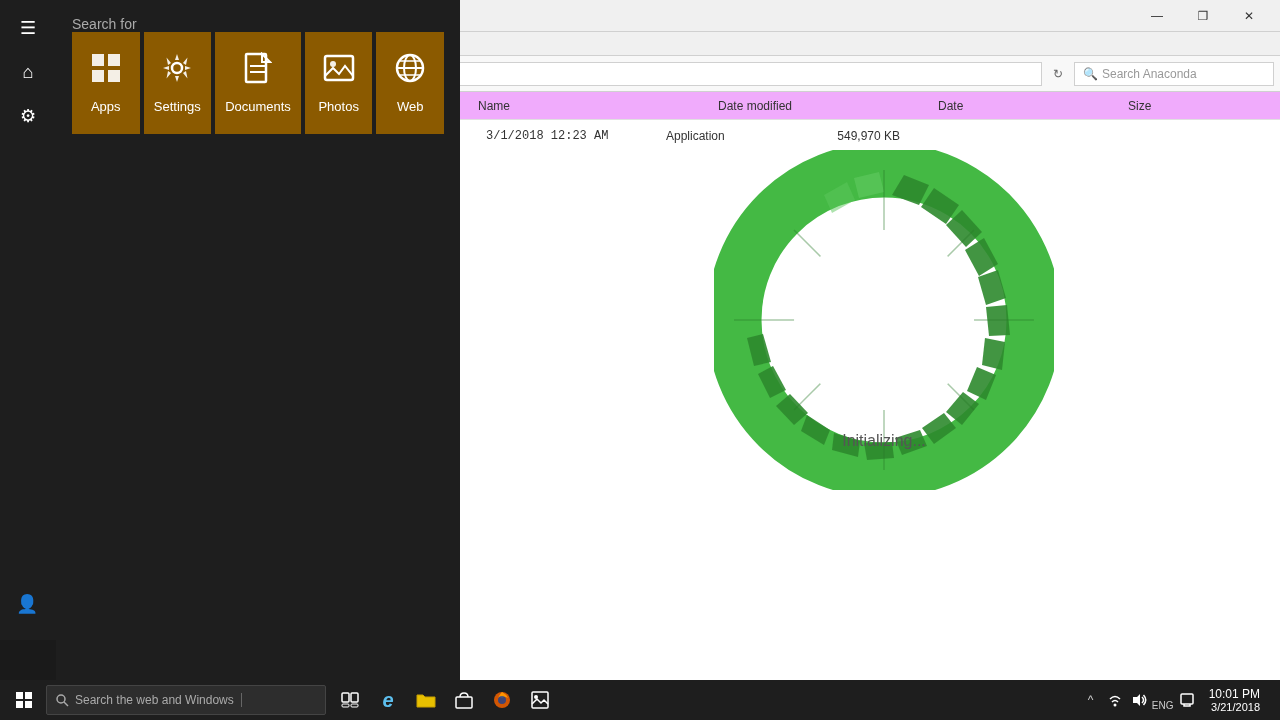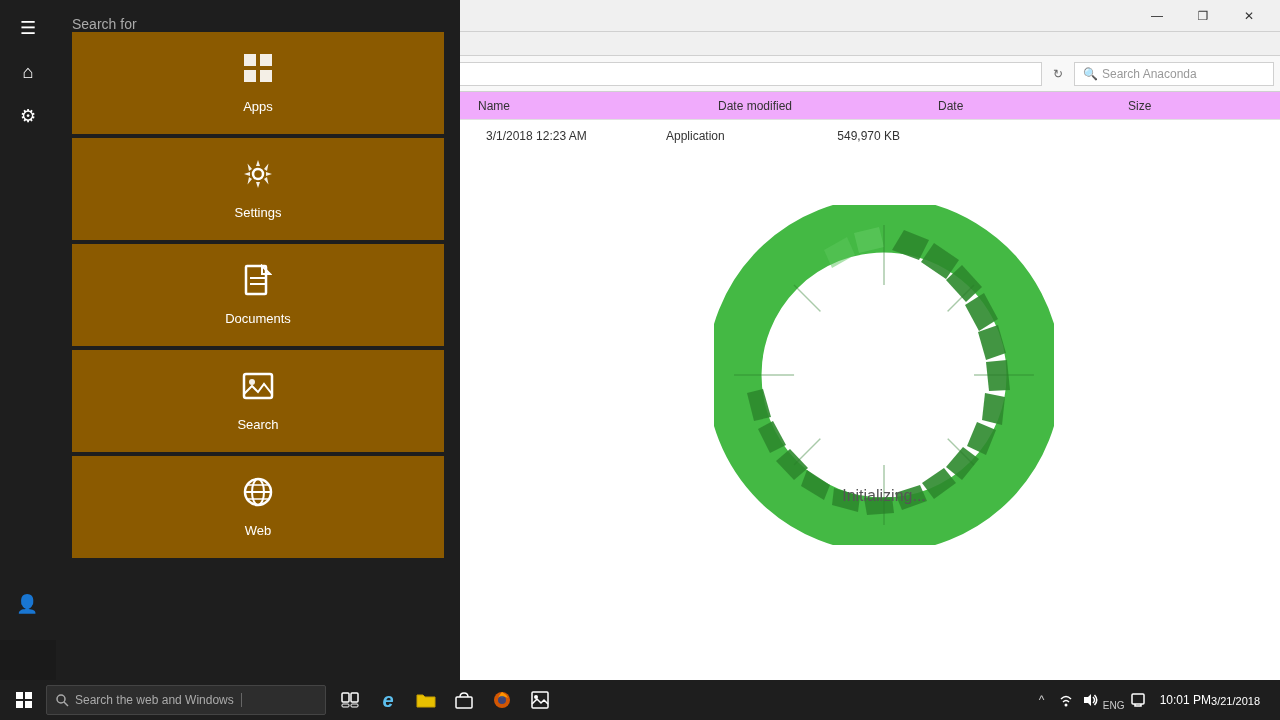--- a/index.html
+++ b/index.html
@@ -122,21 +122,21 @@
     .file-cell.size { width: 100px; }
 
     
     .anaconda-area {
       position: absolute;
       top: 150px;
       left: 460px;
       right: 0;
       bottom: 80px;
       display: flex;
-      align-items: center;
+      align-items: flex-start;
       justify-content: center;
       margin-left: 28px;
     }
 
     
     .anaconda-spinner {
       position: relative;
       width: 340px;
       height: 340px;
     }
@@ -195,21 +195,21 @@
       bottom: 0;
       background: #1e1e1e;
       padding: 16px;
     }
     .search-for-label {
       font-size: 14px;
       color: #aaa;
     }
     .search-grid {
       display: grid;
-      grid-template-columns: repeat(1, 1fr);
+      grid-template-columns: repeat(5, 1fr);
       gap: 4px;
       margin-bottom: 24px;
     }
     .search-tile {
       background: #8b5a00;
       display: flex;
       flex-direction: column;
       align-items: center;
       justify-content: center;
       padding: 20px 10px;
@@ -288,20 +288,21 @@
     }
     .tray-icon {
       width: 20px; height: 20px;
       display: flex; align-items: center; justify-content: center;
       font-size: 12px;
       color: #ccc;
       cursor: pointer;
     }
     .taskbar-clock {
       display: flex;
+      flex-direction: column;
       align-items: flex-end;
       font-size: 11px;
       color: #fff;
       padding: 0 8px;
       cursor: pointer;
     }
     .taskbar-time { font-size: 12px; }
     .taskbar-date { font-size: 11px; }
 
     
@@ -374,21 +375,21 @@
 
   <div style="height:28px; background:#f0abfc; display:flex; align-items:center; border-bottom:1px solid #e0e0e0; padding-left:470px;gap:40px;">
     <div class="col-header" style="width:200px;">Name</div>
     <div class="col-header" style="width:180px;">Date modified</div>
     <div class="col-header" style="width:150px;">Date</div>
     <div class="col-header" style="width:100px;">Size</div>
   </div>
 
   <div style="padding-left:470px; padding-top:4px;">
     <div class="file-row">
-      <div class="file-cell date" style="width:180px;">3/1/2018 12:23 AM</div>
+      <div class="file-cell date" style="width:180px;font-family:Liberation Mono, monospace;">3/1/2018 12:23 AM</div>
       <div class="file-cell type" style="width:150px;">Application</div>
       <div class="file-cell size" style="width:100px; text-align:right;">549,970 KB</div>
     </div>
   </div>
 
   <div class="anaconda-area">
     <div class="anaconda-spinner">
       
       <svg width="340" height="340" viewBox="0 0 340 340">
 
@@ -487,21 +488,21 @@
         <div class="search-tile-label">Documents</div>
       </div>
       <div class="search-tile">
         <div class="search-tile-icon">
           <svg width="32" height="32" viewBox="0 0 32 32">
               <rect x="2" y="4" width="28" height="24" rx="2" fill="none" stroke="white" stroke-width="2.5"></rect>
               <circle cx="10" cy="12" r="3" fill="white" opacity="0.9"></circle>
               <path d="M2 24 L10 16 L16 22 L22 14 L30 24" fill="none" stroke="white" stroke-width="2"></path>
             </svg>
         </div>
-        <div class="search-tile-label">Search</div>
+        <div class="search-tile-label">Photos</div>
       </div>
       <div class="search-tile">
         <div class="search-tile-icon">
           <svg width="32" height="32" viewBox="0 0 32 32">
               <circle cx="16" cy="16" r="13" fill="none" stroke="white" stroke-width="2.5"></circle>
               <ellipse cx="16" cy="16" rx="6" ry="13" fill="none" stroke="white" stroke-width="2"></ellipse>
               <line x1="3" y1="16" x2="29" y2="16" stroke="white" stroke-width="2"></line>
               <line x1="6" y1="9" x2="26" y2="9" stroke="white" stroke-width="1.5"></line>
               <line x1="6" y1="23" x2="26" y2="23" stroke="white" stroke-width="1.5"></line>
             </svg>

